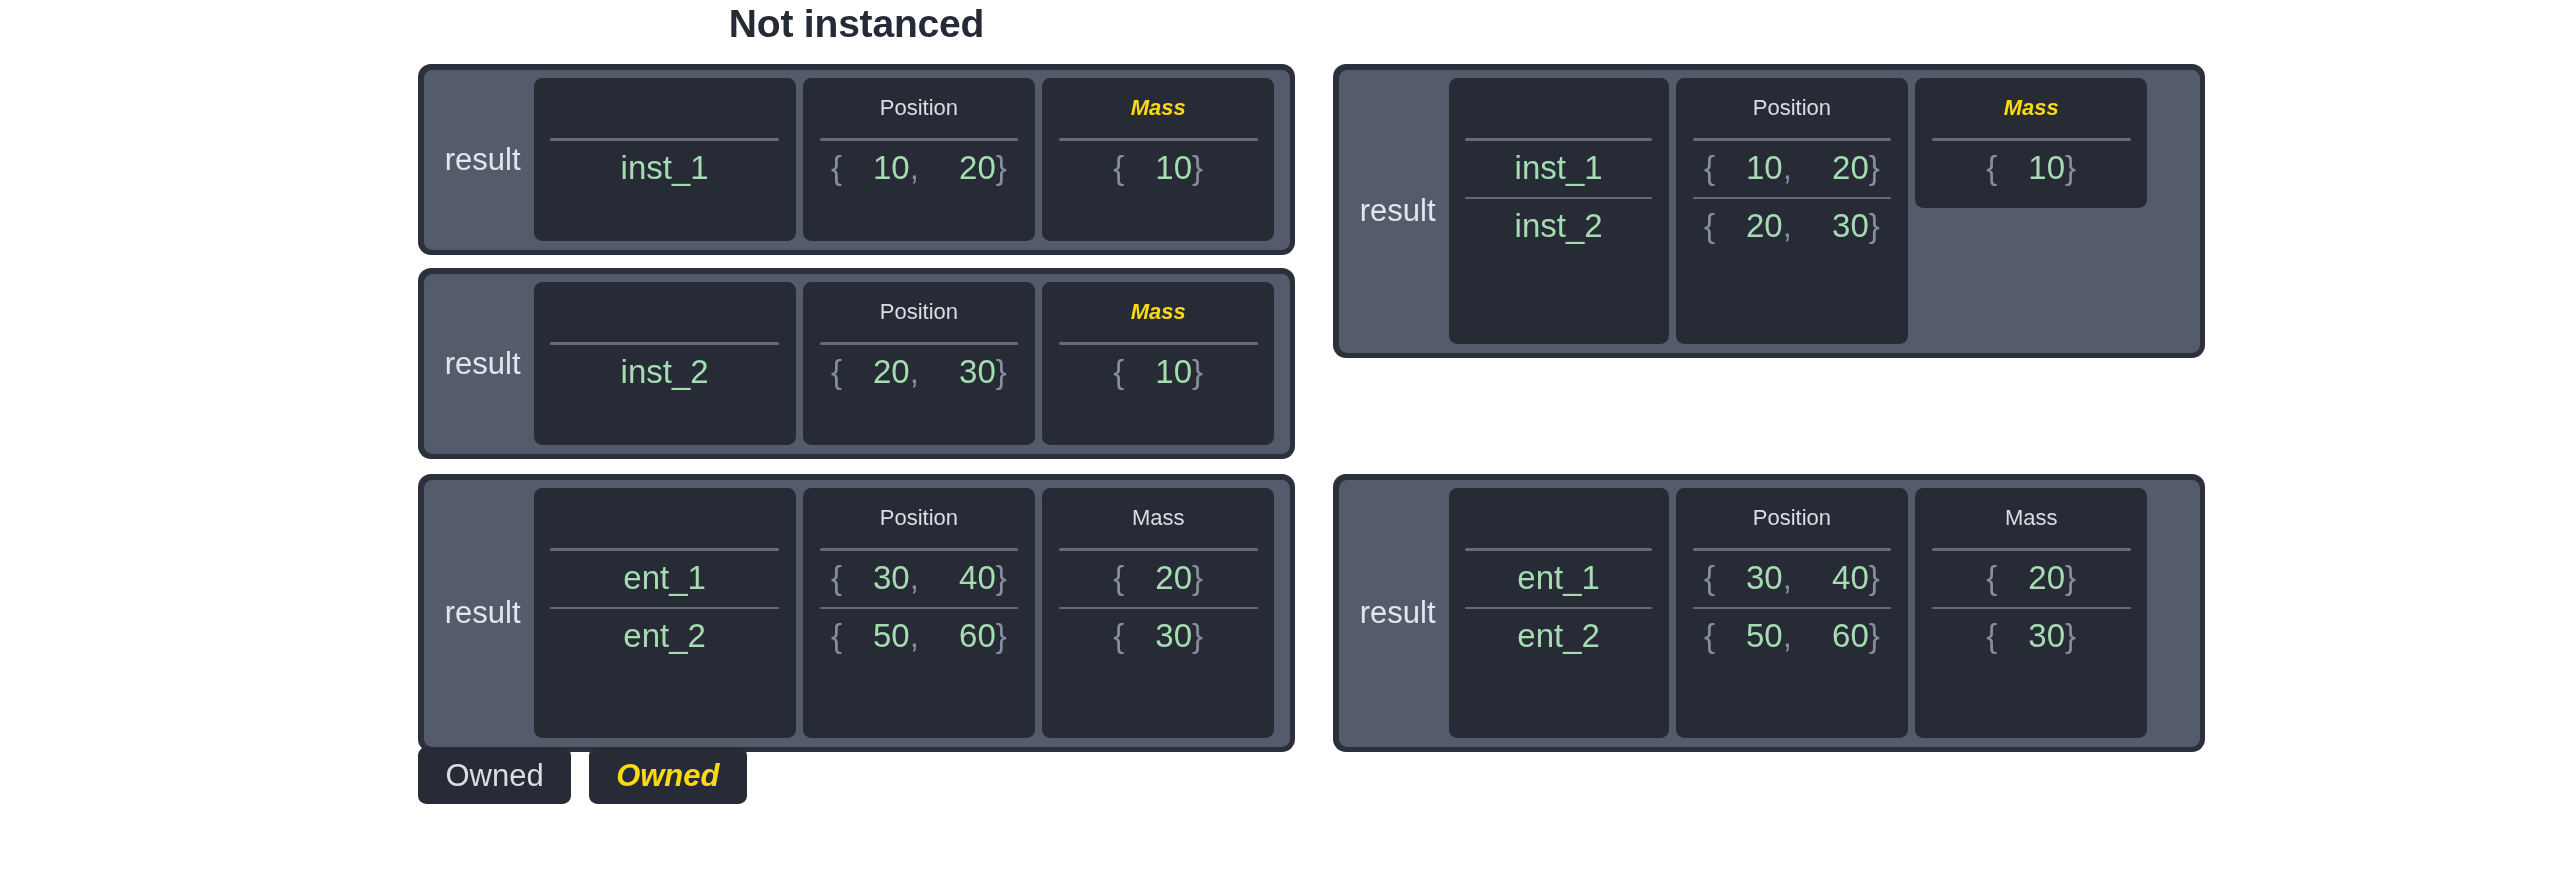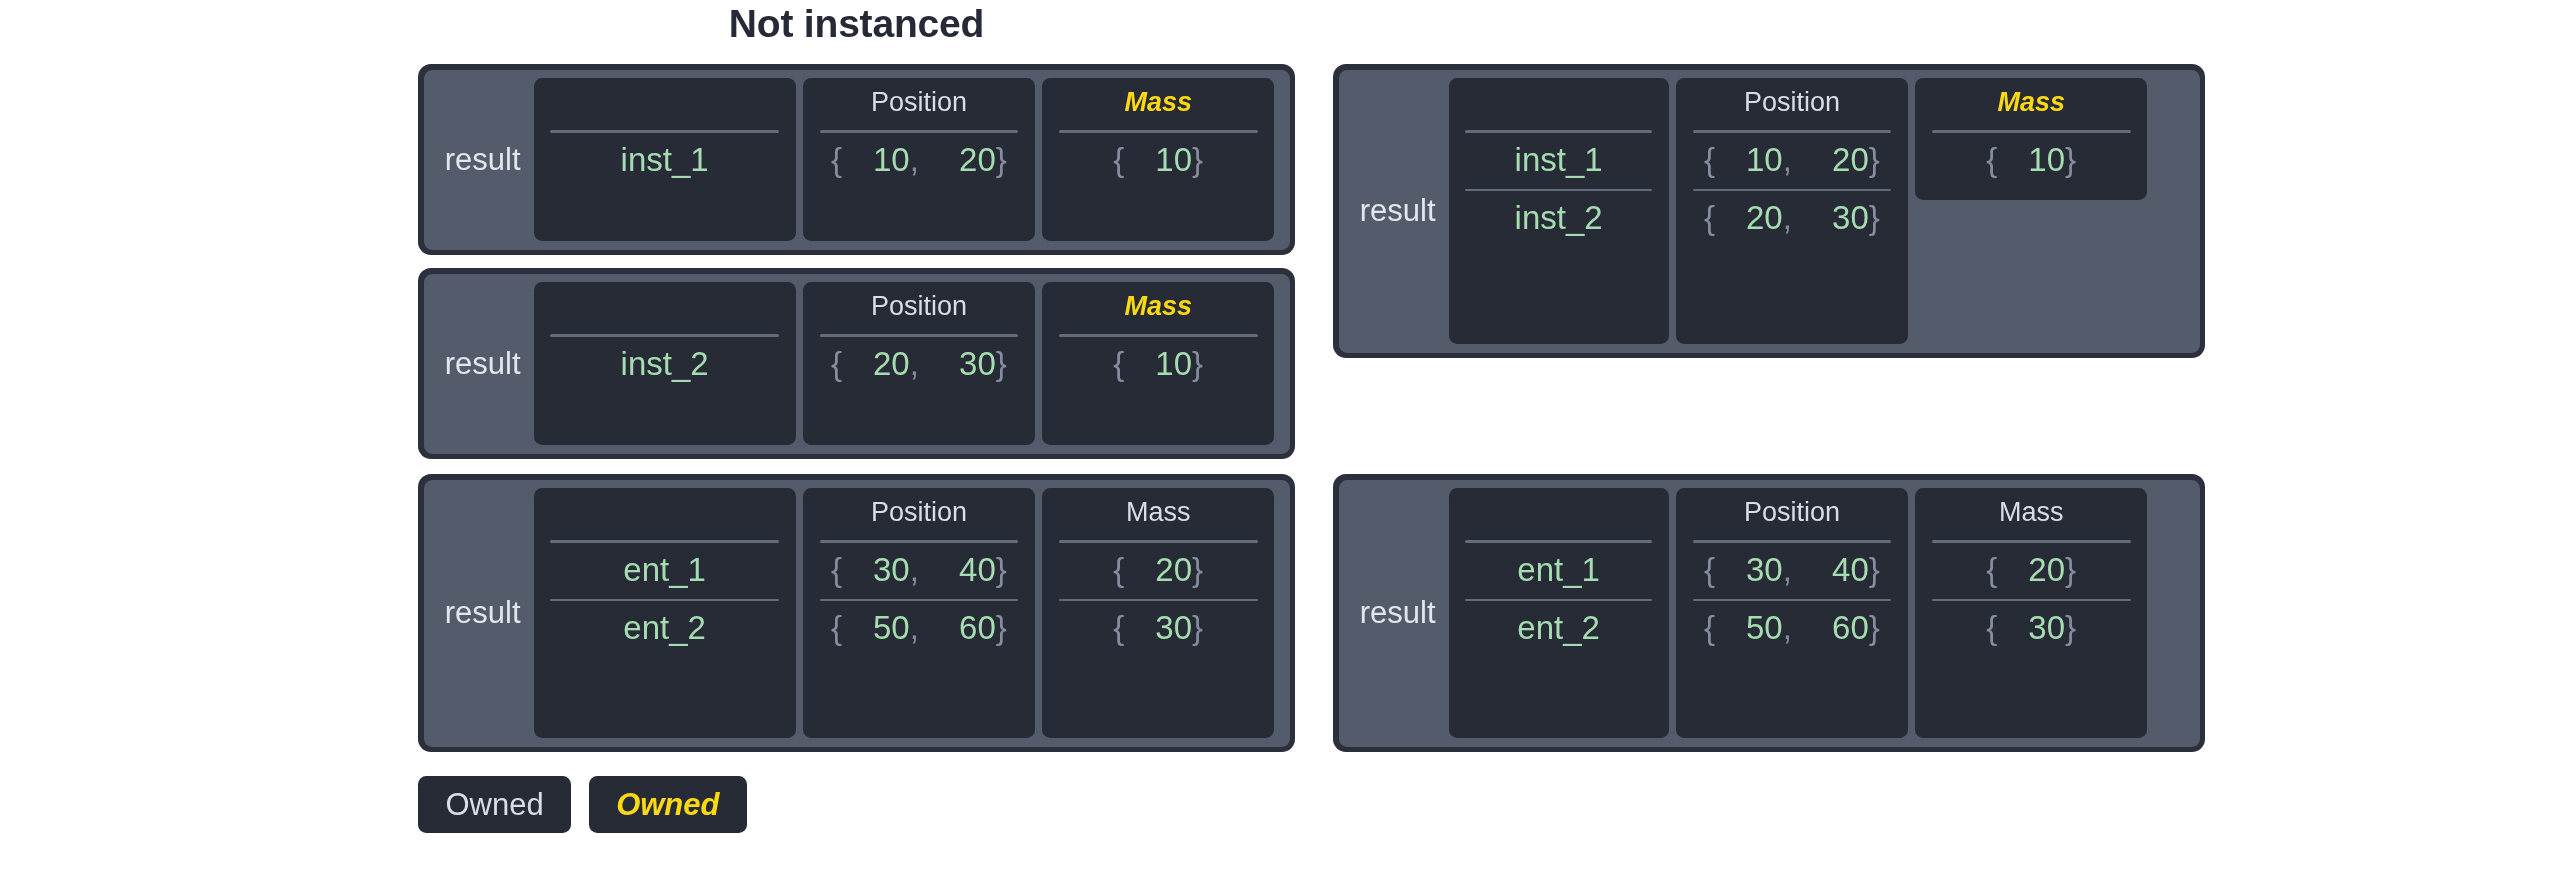--- a/index.html
+++ b/index.html
@@ -82,24 +82,24 @@
     border-radius: 8.3px;
     box-sizing: border-box;
     display: flex;
     flex-direction: column;
     padding: 0 13px 11px 13px;
   }
   .colcard.grow { align-self: stretch; }
   .colcard.short { align-self: flex-start; }
 
   .colhead {
-    font-size: 27px;
+    font-size: 22px;
     line-height: 1.0;
     text-align: center;
-    padding-top: 11px;
+    padding-top: 19px;
     padding-bottom: 10px;
     white-space: nowrap;
     min-height: 31px;
   }
   .colhead.owned  { color: #d9dde5; }
   .colhead.shared { color: #fcd913; font-style: italic; font-weight: bold; }
   .colhead.blank  { color: transparent; }
 
   .rule {
     height: 2.8px;
@@ -290,19 +290,19 @@
           <div class="rule"></div>
           <div class="cellrow"><span class="brace">{</span><span class="num">20</span><span class="brace">}</span></div>
           <div class="rule"></div>
           <div class="cellrow"><span class="brace">{</span><span class="num">30</span><span class="brace">}</span></div>
         </div>
 
       </div>
     </div>
   </div>
 
-  <div class="legend" style="left:418px; top:776px;">
+  <div class="legend" style="left:418px; top:747px;">
     <div class="legend-chip owned">Owned</div>
     <div class="legend-chip shared">Owned</div>
   </div>
 
 </div>
 
 
 </body></html>

